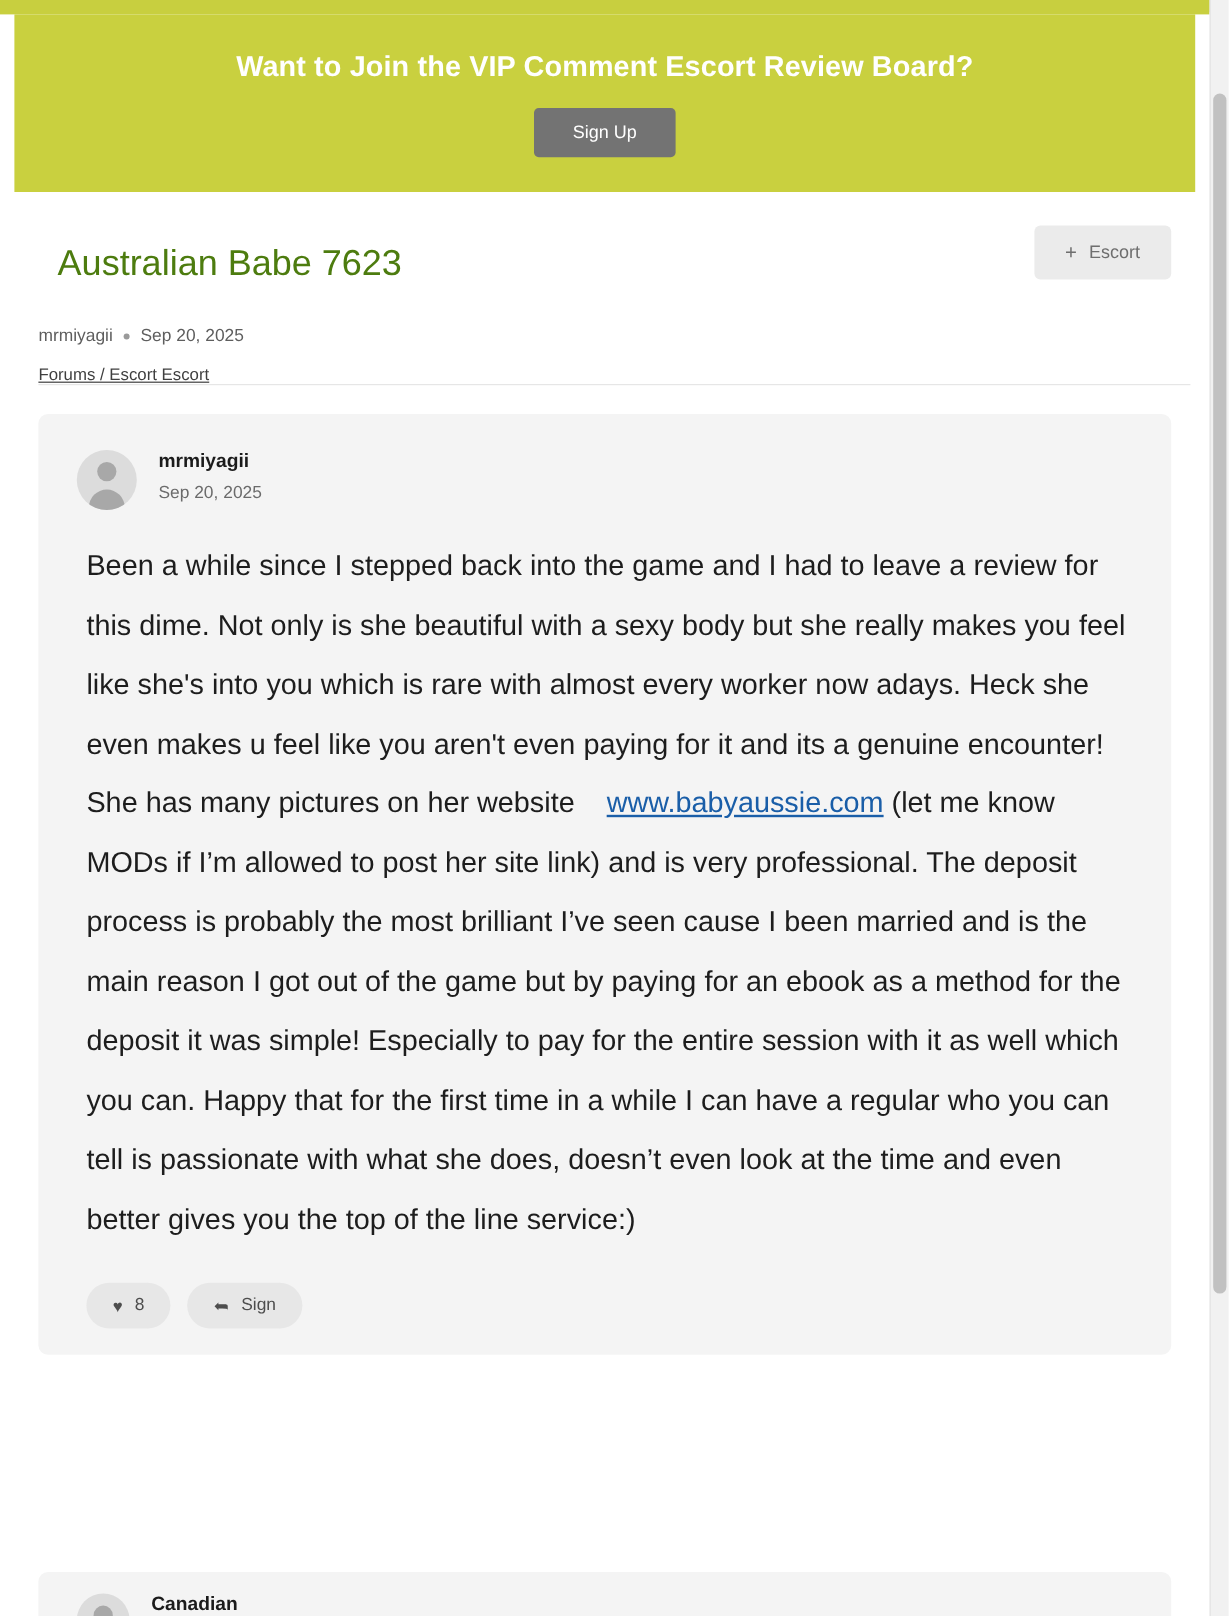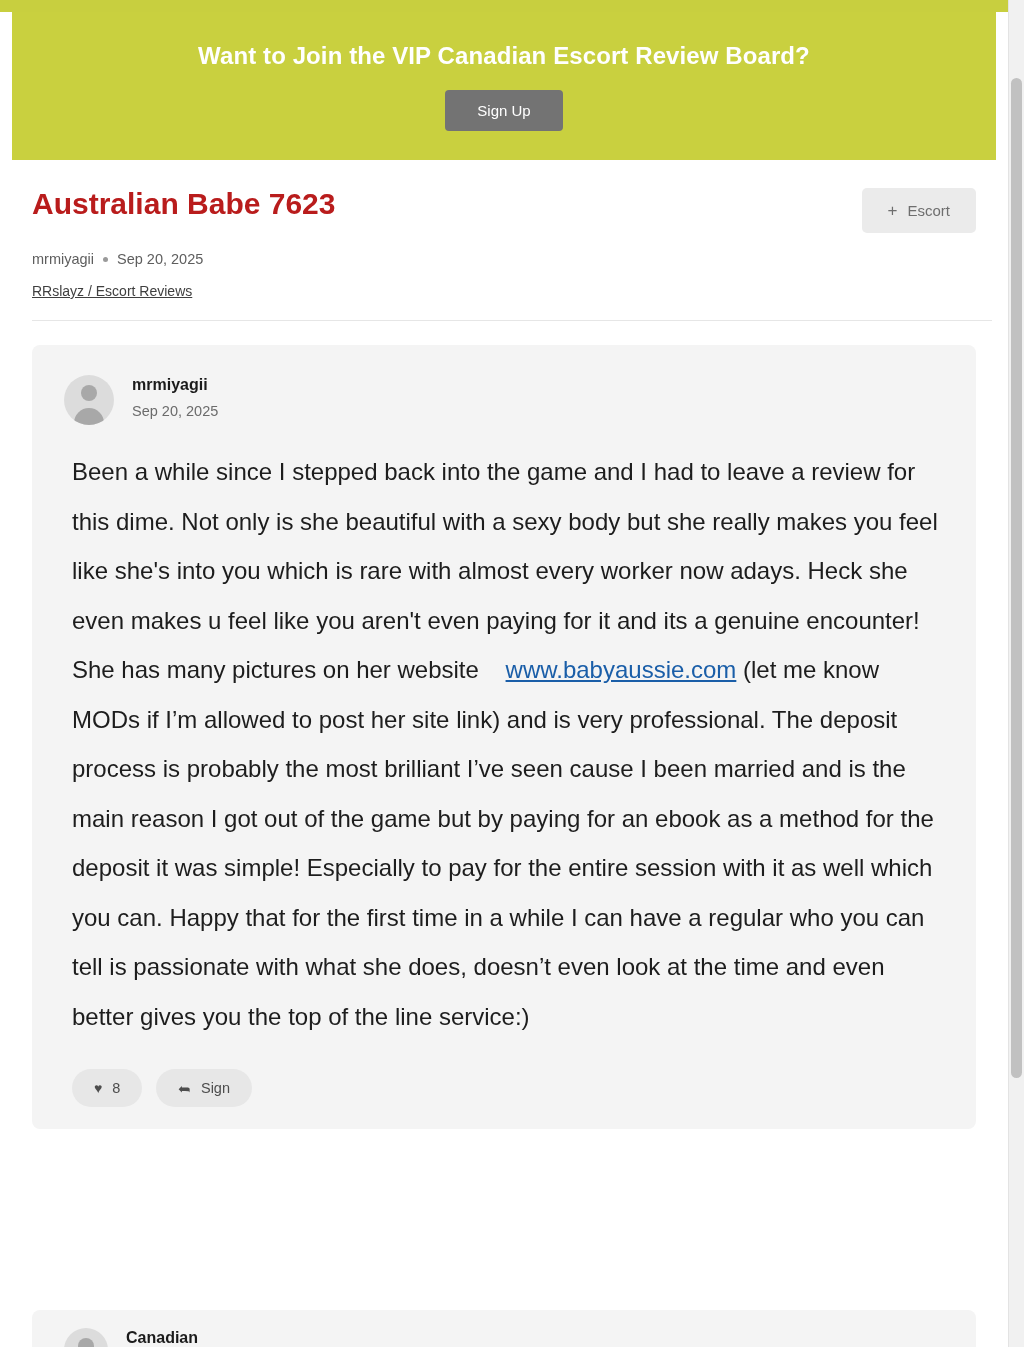--- a/index.html
+++ b/index.html
@@ -82,23 +82,23 @@
     width: 1008px;
     padding: 26px 32px 0 32px;
   }
   .thread-title-row {
     display: flex;
     align-items: flex-start;
     justify-content: space-between;
   }
   .thread-title {
     font-size: 30px;
-    color: #b91c1c;
-    font-weight: bold;
-    margin: 0;
+    color: #4d7c0f;
+    font-weight: normal;
+    margin: 16px;
     line-height: 1.2;
   }
   .comment-btn {
     display: flex;
     align-items: center;
     gap: 10px;
     background: #ebebeb;
     color: #6e6e6e;
     border: none;
     border-radius: 5px;
@@ -279,38 +279,38 @@
 </head>
 <body>
 
 <div class="page">
 
   <div class="top-strip">
     <div class="top-strip-inner"></div>
   </div>
 
   <div class="promo">
-    <div class="promo-title">Want to Join the VIP Canadian Escort Review Board?</div>
+    <div class="promo-title">Want to Join the VIP Comment Escort Review Board?</div>
     <button class="promo-btn">Sign Up</button>
   </div>
 
   <div class="thread-header">
     <div class="thread-title-row">
       <h1 class="thread-title">Australian Babe 7623</h1>
       <button class="comment-btn">
         <span class="plus">+</span>
         <span>Escort</span>
       </button>
     </div>
     <div class="meta-row">
       <span>mrmiyagii</span>
       <span class="meta-dot"></span>
       <span>Sep 20, 2025</span>
     </div>
-    <a class="breadcrumb" href="#">RRslayz / Escort Reviews</a>
+    <a class="breadcrumb" href="#">Forums / Escort Escort</a>
   </div>
 
   <div class="divider"></div>
 
   <div class="post-card">
     <div class="post-head">
       <div class="avatar"></div>
       <div>
         <div class="author">mrmiyagii</div>
         <div class="post-date">Sep 20, 2025</div>

